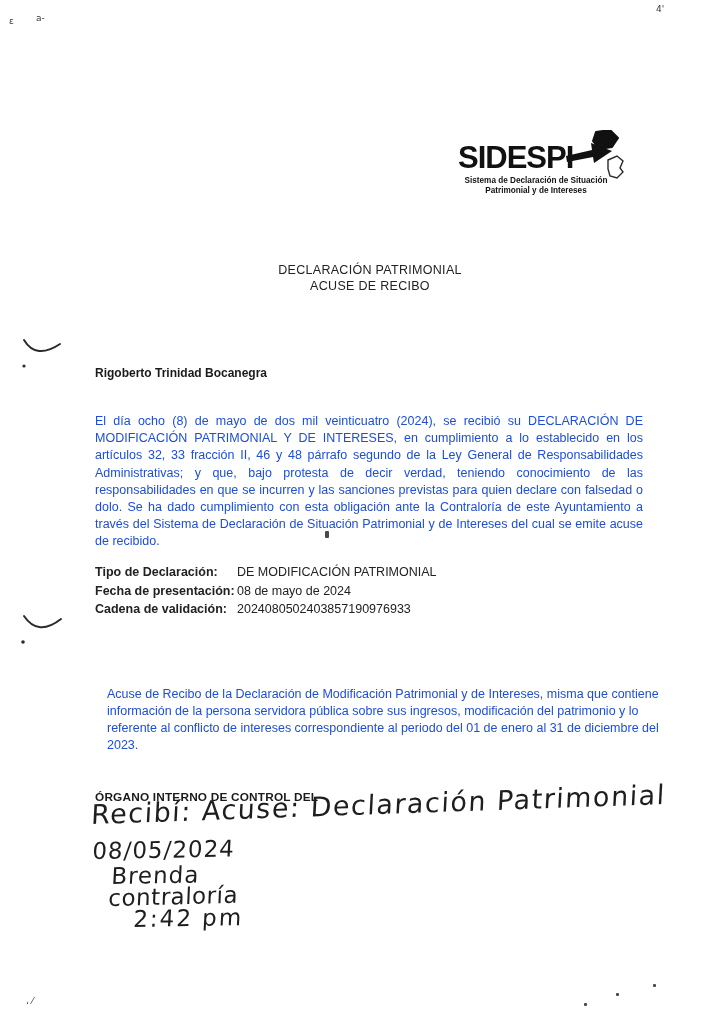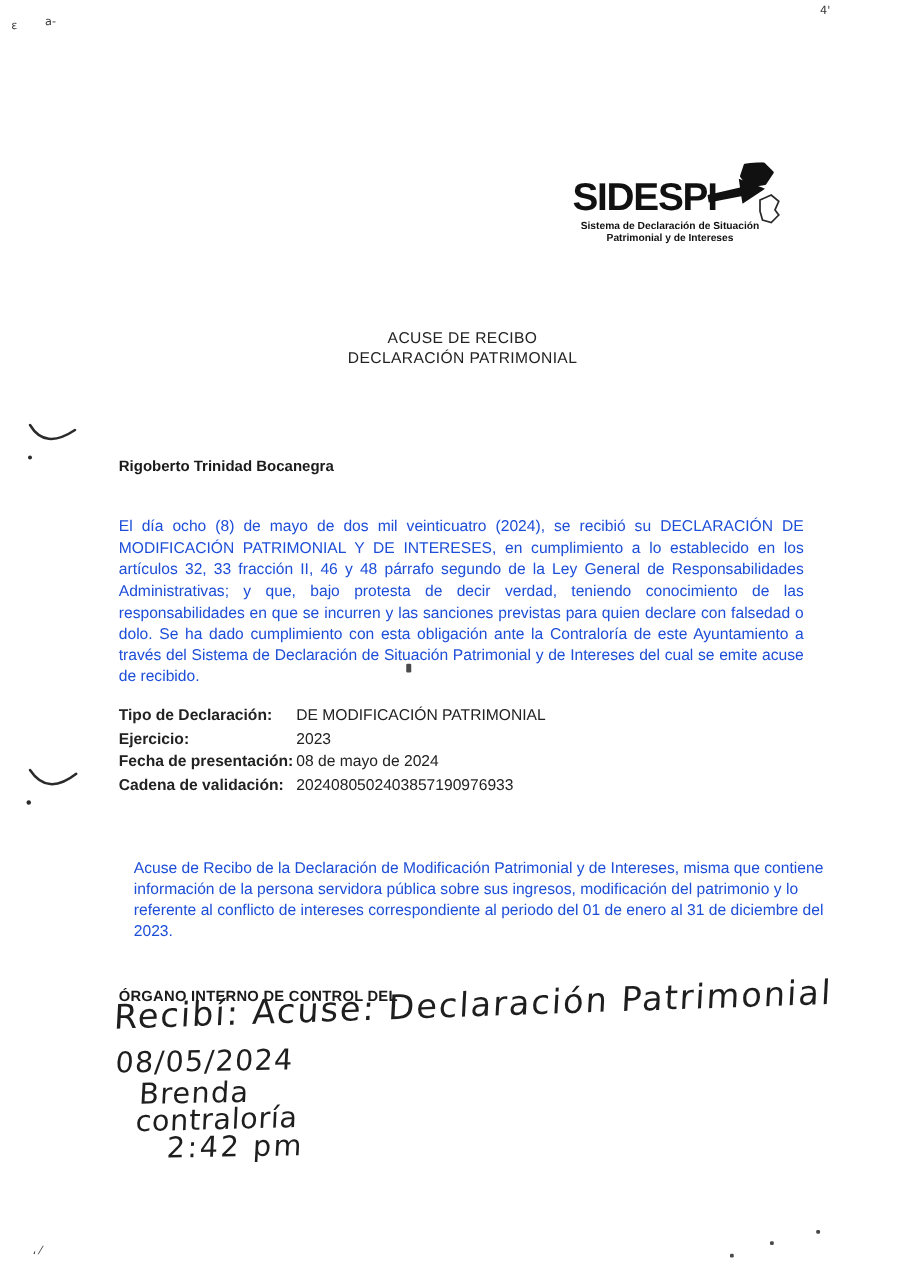--- a/index.html
+++ b/index.html
@@ -121,22 +121,22 @@
         <path d="M146,2 l14,-2 l8,8 l-6,9 l-13,2 l-6,-8 z M150,4 l8,6 l-4,6" fill="#111" stroke="#111" stroke-width="2" stroke-linejoin="round"></path>
       </g>
 
       <path d="M158,30 l9,-4 l6,5 l-3,7 l3,4 l-6,6 l-7,-2 l-2,-7 z" fill="none" stroke="#2a2a2a" stroke-width="1.4"></path>
       <text x="86" y="53" text-anchor="middle" font-family="Liberation Sans, sans-serif" font-size="8.2" font-weight="bold" fill="#111">Sistema de Declaración de Situación</text>
       <text x="86" y="63" text-anchor="middle" font-family="Liberation Sans, sans-serif" font-size="8.2" font-weight="bold" fill="#111">Patrimonial y de Intereses</text>
     </svg>
   </div>
 
   <div class="title-block">
+    <div>DECLARACIÓN PATRIMONIAL</div>
     <div>ACUSE DE RECIBO</div>
-    <div>DECLARACIÓN PATRIMONIAL</div>
   </div>
 
   <svg class="pen-mark" style="left:14px; top:330px;" width="60" height="45">
     <path d="M10,10 Q22,30 46,14" fill="none" stroke="#2b2b2b" stroke-width="2" stroke-linecap="round"></path>
     <circle cx="10" cy="36" r="1.6" fill="#2b2b2b"></circle>
   </svg>
   <svg class="pen-mark" style="left:14px; top:606px;" width="60" height="45">
     <path d="M10,10 Q24,31 47,13" fill="none" stroke="#2b2b2b" stroke-width="2" stroke-linecap="round"></path>
     <circle cx="9" cy="36" r="1.8" fill="#2b2b2b"></circle>
   </svg>
@@ -145,24 +145,20 @@
     <div>Rigoberto Trinidad Bocanegra</div>
   </div>
 
   <div class="para para1">El día ocho (8) de mayo de dos mil veinticuatro (2024), se recibió su DECLARACIÓN DE MODIFICACIÓN PATRIMONIAL Y DE INTERESES, en cumplimiento a lo establecido en los artículos 32, 33 fracción II, 46 y 48 párrafo segundo de la Ley General de Responsabilidades Administrativas; y que, bajo protesta de decir verdad, teniendo conocimiento de las responsabilidades en que se incurren y las sanciones previstas para quien declare con falsedad o dolo. Se ha dado cumplimiento con esta obligación ante la Contraloría de este Ayuntamiento a través del Sistema de Declaración de Situación Patrimonial y de Intereses del cual se emite acuse de recibido.</div>
 
   <table class="fields">
     <tbody>
         <tr>
       <td class="lbl">Tipo de Declaración:</td>
       <td>DE MODIFICACIÓN PATRIMONIAL</td>
-    </tr>
-    <tr>
-      <td class="lbl">Ejercicio:</td>
-      <td>2023</td>
     </tr>
     <tr>
       <td class="lbl">Fecha de presentación:</td>
       <td>08 de mayo de 2024</td>
     </tr>
     <tr>
       <td class="lbl">Cadena de validación:</td>
       <td>2024080502403857190976933</td>
     </tr>
   </tbody>

